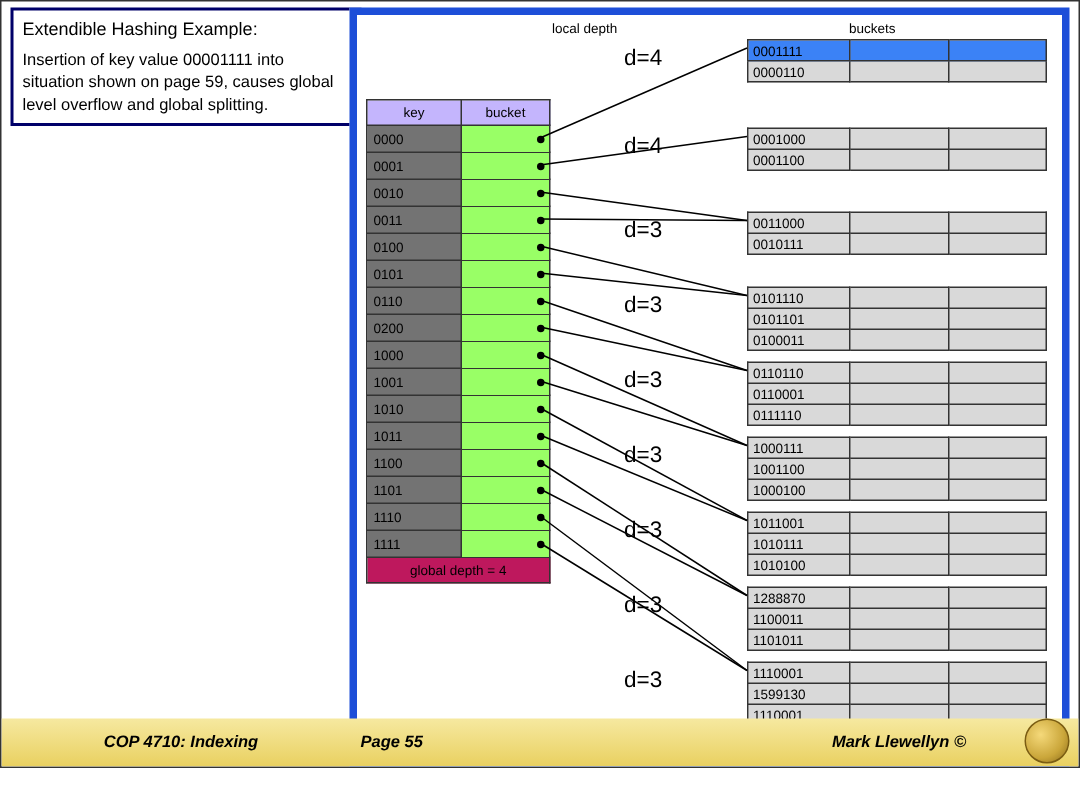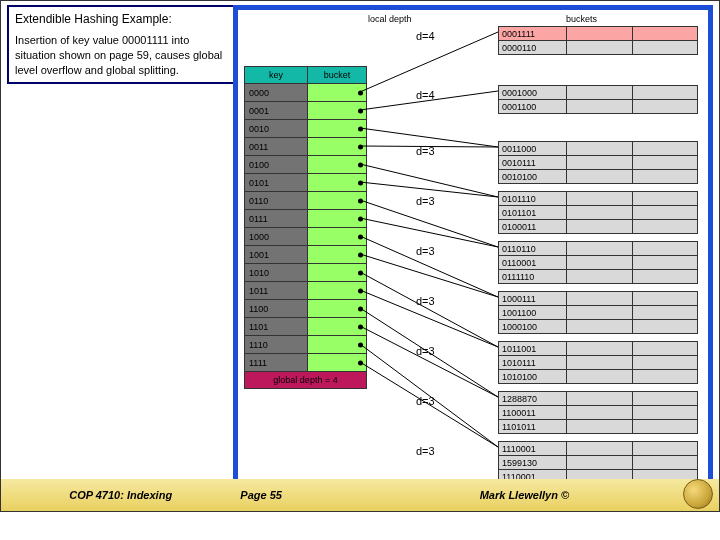--- a/index.html
+++ b/index.html
@@ -5,33 +5,33 @@
   body { margin:0; font-family: Arial, sans-serif; font-size:9px; background:#fff; }
   .slide { width:720px; height:512px; position:relative; border:1px solid #333; box-sizing:border-box; overflow:hidden; }
   .titlebox { position:absolute; left:6px; top:4px; width:218px; border:2px solid #000069; background:#fff; padding:4px 6px; font-size:11px; line-height:1.35; }
   .titlebox .title { font-size:12px; }
   .diagram-frame { position:absolute; left:232px; top:4px; right:6px; height:498px; border:5px solid #1d4ed8; background:#fff; }
   .col-header { position:absolute; top:4px; font-size:9px; }
   .hdr-local { left:130px; }
   .hdr-buckets { left:328px; }
   .dirtable { position:absolute; left:6px; top:56px; border-collapse:collapse; font-size:9px; }
   .dirtable th, .dirtable td { border:1px solid #333; padding:0; height:17px; }
-  .dirtable th { background:#14b8a6; font-weight:normal; height:16px; }
+  .dirtable th { background:#c4b5fd; font-weight:normal; height:16px; }
   .dirtable td.key { background:#737373; width:58px; text-align:left; padding-left:4px; }
   .dirtable td.ptr  { background:#99ff66; width:58px; position:relative; }
   .dirtable td.ptr .dot { position:absolute; right:3px; top:50%; width:5px; height:5px; background:#000; border-radius:50%; transform:translateY(-50%); }
   .gd-row td { background:#be185d; text-align:center; font-size:9px; height:16px; }
   .bucket { position:absolute; left:260px; width:200px; border-collapse:collapse; font-size:9px; }
   .bucket td { border:1px solid #333; height:11px; width:66px; background:#d9d9d9; text-align:left; padding-left:3px; }
-  .bucket td.pink { background:#fca5a5; }
-  .depth { position:absolute; font-size:11px; }
+  .bucket td.pink { background:#3b82f6; }
+  .depth { position:absolute; font-size:15px; }
   .footer { position:absolute; left:0; bottom:0; width:100%; height:32px; background:linear-gradient(#f6e9a0,#e9d060); display:flex; align-items:center; font-style:italic; font-weight:bold; font-size:11px; }
   .footer .course { flex:1; text-align:center; }
   .footer .page   { flex:1; font-style:italic; }
-  .footer .author { flex:1; }
+  .footer .author { flex:1; text-align:center; }
   .logo { position:absolute; right:6px; bottom:2px; width:28px; height:28px; border-radius:50%; background:radial-gradient(circle at 35% 35%, #f5d97a 0%, #caa63a 60%, #8a6a1a 100%); border:1px solid #7a5c12; }
   svg.lines { position:absolute; left:0; top:0; width:100%; height:100%; pointer-events:none; }
 </style>
 </head>
 <body>
 
 <div class="slide">
 
   <div class="titlebox">
     <div class="title">Extendible Hashing Example:</div>
@@ -118,21 +118,21 @@
               <span class="dot"></span>
             </td>
           </tr>
       <tr>
             <td class="key">0110</td>
             <td class="ptr">
               <span class="dot"></span>
             </td>
           </tr>
       <tr>
-            <td class="key">0111</td>
+            <td class="key">0200</td>
             <td class="ptr">
               <span class="dot"></span>
             </td>
           </tr>
       <tr>
             <td class="key">1000</td>
             <td class="ptr">
               <span class="dot"></span>
             </td>
           </tr>
@@ -187,25 +187,20 @@
     <div class="depth" style="left:178px; top:135px;">d=3</div>
     <table class="bucket" style="top:131px;">
       <tbody>
           <tr>
             <td>0011000</td>
             <td></td>
             <td></td>
           </tr>
       <tr>
             <td>0010111</td>
-            <td></td>
-            <td></td>
-          </tr>
-      <tr>
-            <td>0010100</td>
             <td></td>
             <td></td>
           </tr>
     </tbody>
       </table>
 
     <div class="depth" style="left:178px; top:185px;">d=3</div>
     <table class="bucket" style="top:181px;">
       <tbody>
           <tr>

